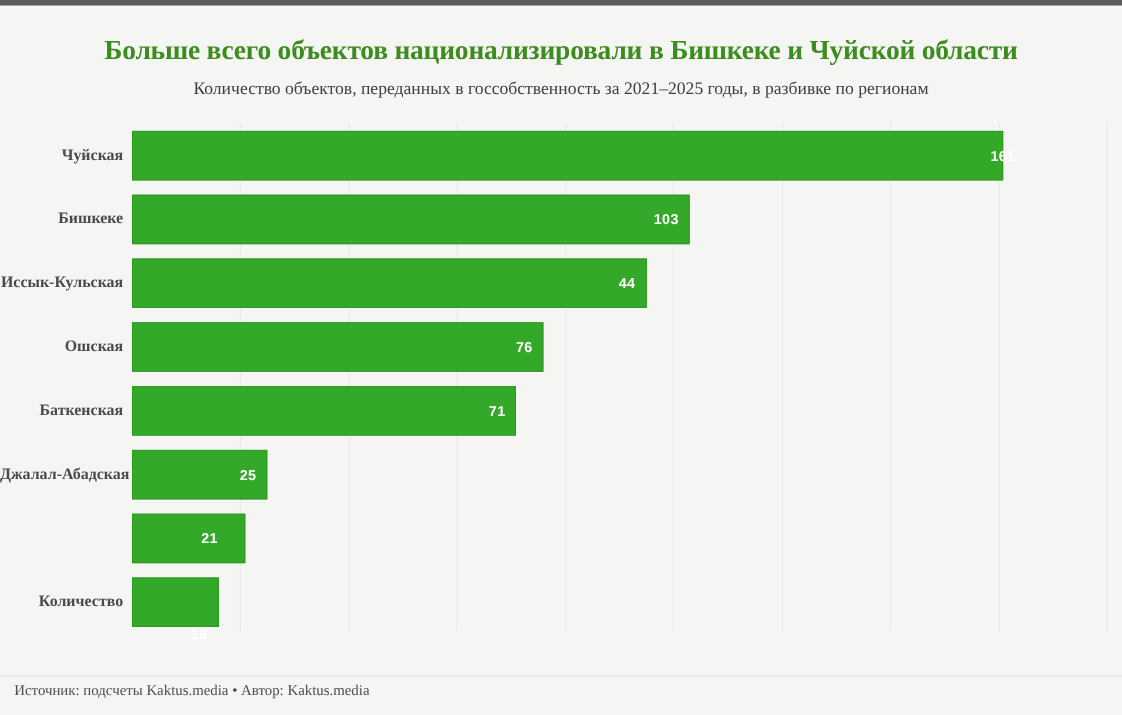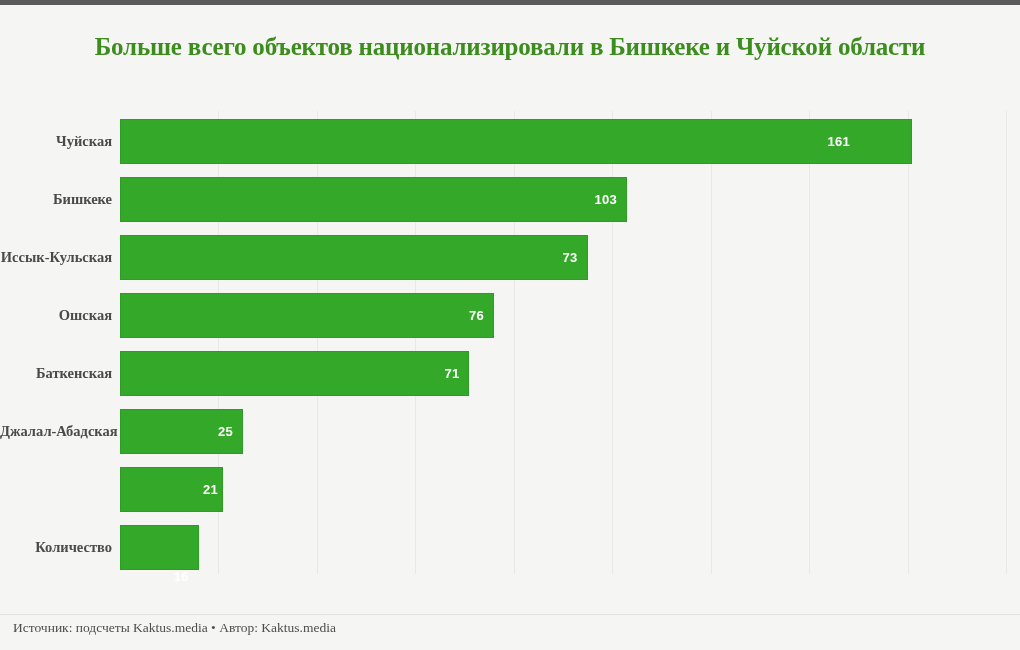--- a/index.html
+++ b/index.html
@@ -150,68 +150,69 @@
 </style>
 </head>
 <body>
 
 <div class="page">
 
   <div class="topbar"></div>
 
   <div class="header">
     <div class="chart-title">Больше всего объектов национализировали в Бишкеке и Чуйской области</div>
+    <div class="chart-subtitle">Количество объектов, переданных в госсобственность за 2021–2025 годы, в разбивке по регионам</div>
   </div>
 
   <div class="plot-wrap">
     <div class="plot-area" id="gridlines">
         <div class="gridline" style="left: 98.4444px;"></div>
         <div class="gridline" style="left: 196.889px;"></div>
         <div class="gridline" style="left: 295.333px;"></div>
         <div class="gridline" style="left: 393.778px;"></div>
         <div class="gridline" style="left: 492.222px;"></div>
         <div class="gridline" style="left: 590.667px;"></div>
         <div class="gridline" style="left: 689.111px;"></div>
         <div class="gridline" style="left: 787.556px;"></div>
         <div class="gridline" style="left: 886px;"></div>
       </div>
     <div id="bars">
         <div class="bar-row" style="top: 11px;">
           <div class="bar-label">Чуйская</div>
           <div class="bar" style="width: 792.478px;"></div>
-          <div class="bar-value" style="left: 850px; transform: translateX(-100%);">161</div>
+          <div class="bar-value" style="left: 923px; transform: translateX(-100%);">161</div>
         </div>
         <div class="bar-row" style="top: 69px;">
           <div class="bar-label">Бишкеке</div>
           <div class="bar" style="width: 506.989px;"></div>
           <div class="bar-value" style="left: 616.989px; transform: translateX(-100%);">103</div>
         </div>
         <div class="bar-row" style="top: 127px;">
           <div class="bar-label">Иссык-Кульская</div>
           <div class="bar" style="width: 467.611px;"></div>
-          <div class="bar-value" style="left: 577.611px; transform: translateX(-100%);">73</div>
+          <div class="bar-value" style="left: 577.611px; transform: translateX(-100%);">44</div>
         </div>
         <div class="bar-row" style="top: 185px;">
           <div class="bar-label">Ошская</div>
           <div class="bar" style="width: 374.089px;"></div>
           <div class="bar-value" style="left: 484.089px; transform: translateX(-100%);">76</div>
         </div>
         <div class="bar-row" style="top: 243px;">
           <div class="bar-label">Баткенская</div>
           <div class="bar" style="width: 349.478px;"></div>
           <div class="bar-value" style="left: 459.478px; transform: translateX(-100%);">71</div>
         </div>
         <div class="bar-row" style="top: 301px;">
           <div class="bar-label">Джалал-Абадская</div>
           <div class="bar" style="width: 123.056px;"></div>
           <div class="bar-value" style="left: 233.056px; transform: translateX(-100%);">25</div>
         </div>
         <div class="bar-row" style="top: 359px;">
           <div class="bar" style="width: 103.367px;"></div>
-          <div class="bar-value" style="left: 218px; transform: translateX(-100%);">21</div>
+          <div class="bar-value" style="left: 198px; transform: translateX(-100%);">21</div>
         </div>
         <div class="bar-row" style="top: 417px;">
           <div class="bar-label">Количество</div>
           <div class="bar" style="width: 78.7556px;"></div>
           <div class="bar-value" style="left: 188.756px; transform: translateX(-100%); margin-top: 29px;">16</div>
         </div>
       </div>
 
     <div id="ticks">
         <div class="tick-label" style="left: 120px;"></div>

